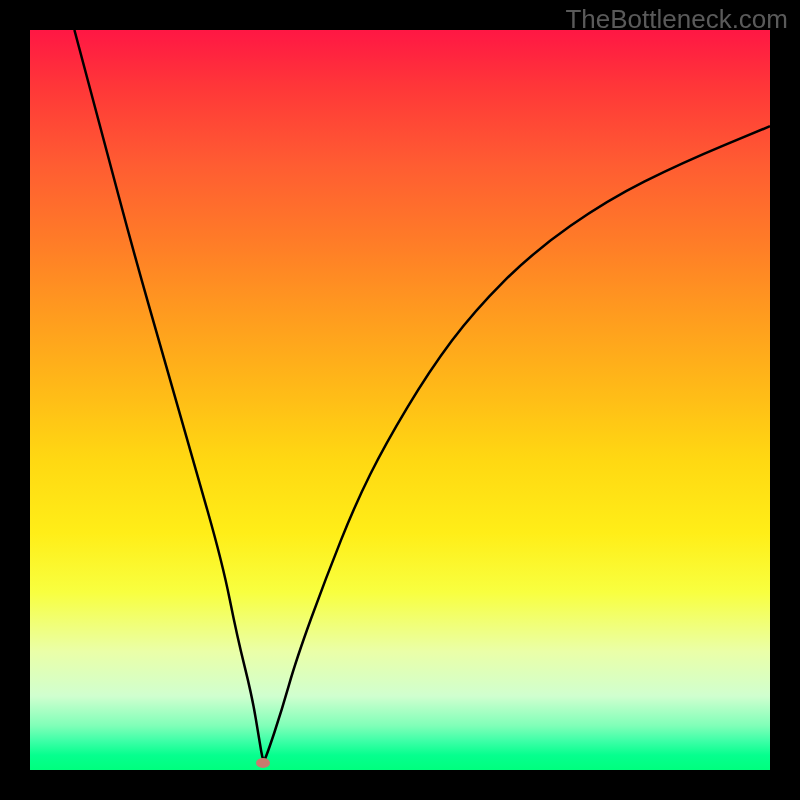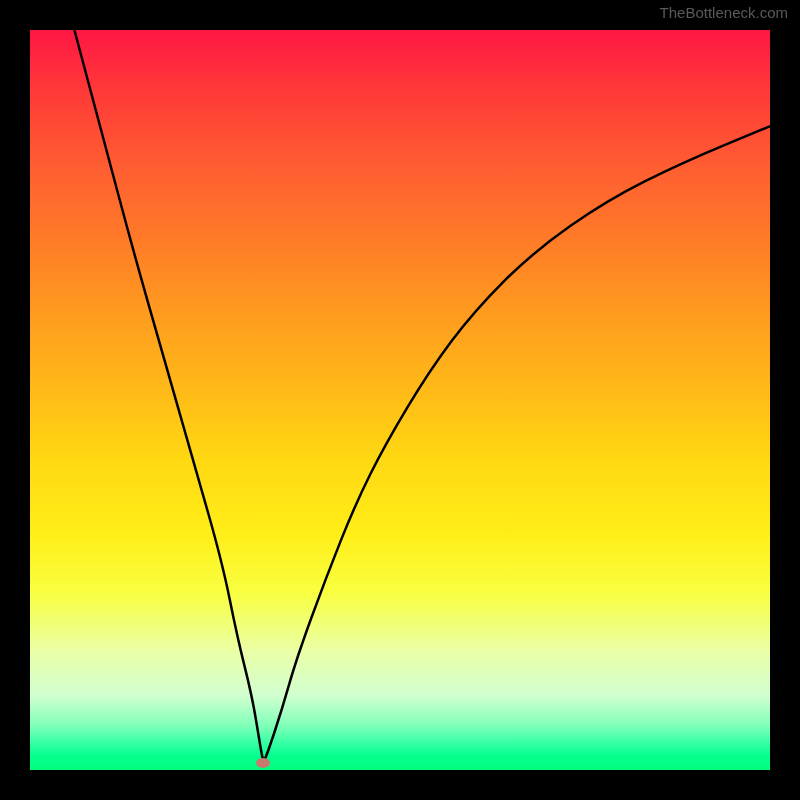--- a/index.html
+++ b/index.html
@@ -14,21 +14,21 @@
       background: #000000;
       position: relative;
       font-family: Arial, sans-serif;
     }
     
     .watermark {
       position: absolute;
       top: 4px;
       right: 12px;
       color: #5a5a5a;
-      font-size: 15px;
+      font-size: 26px;
       font-weight: normal;
       z-index: 10;
     }
     
     .plot-area {
       position: absolute;
       top: 30px;
       left: 30px;
       width: 740px;
       height: 740px;

